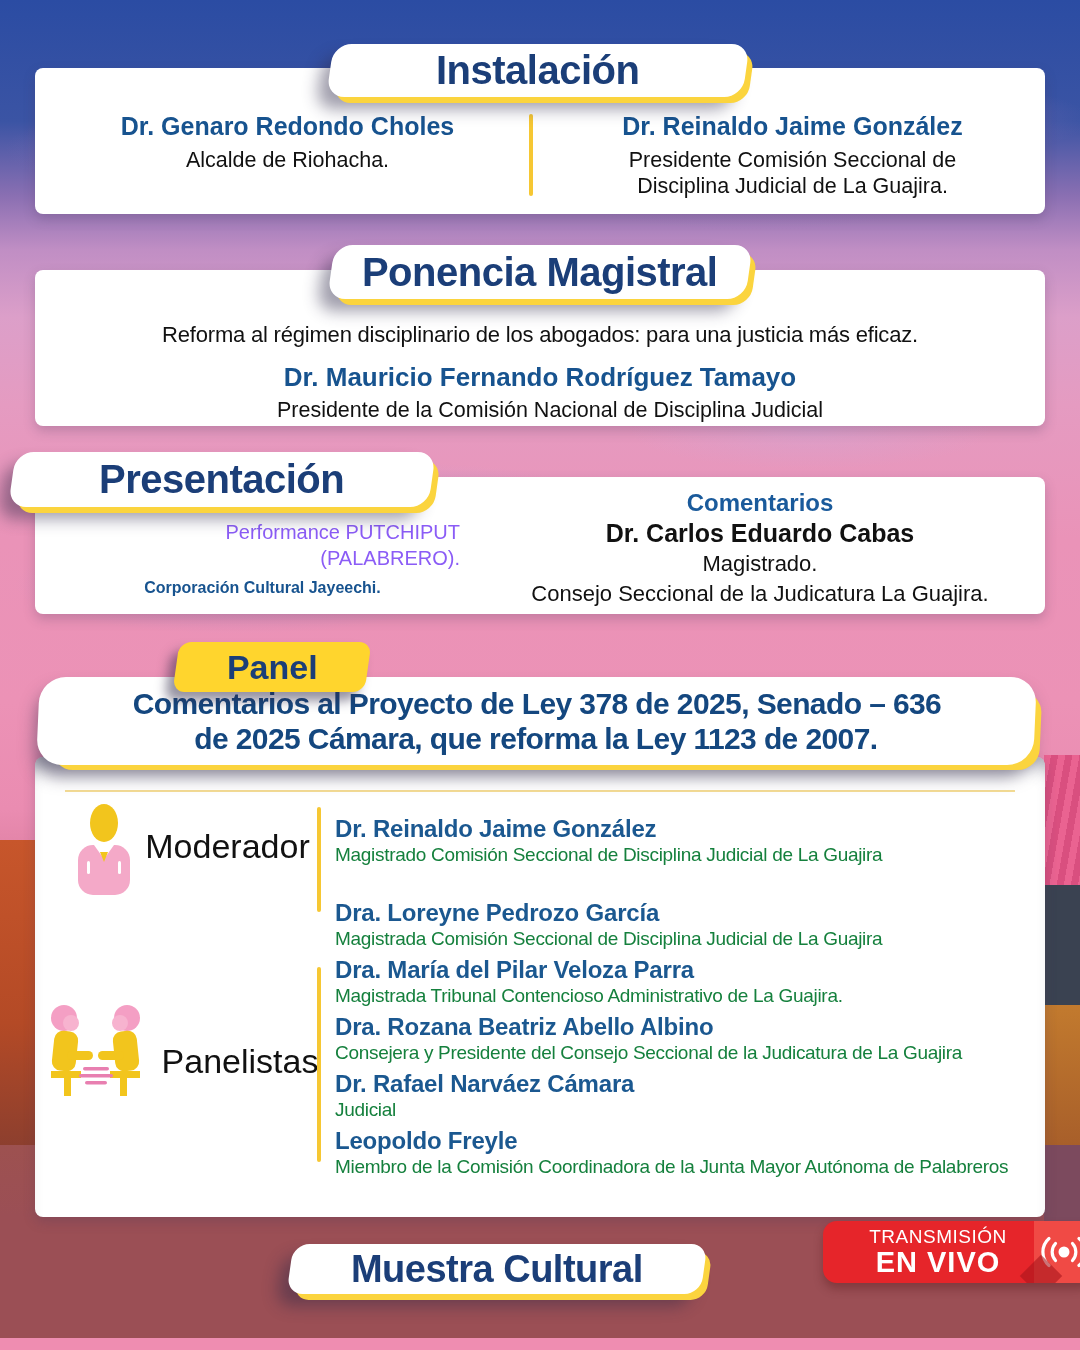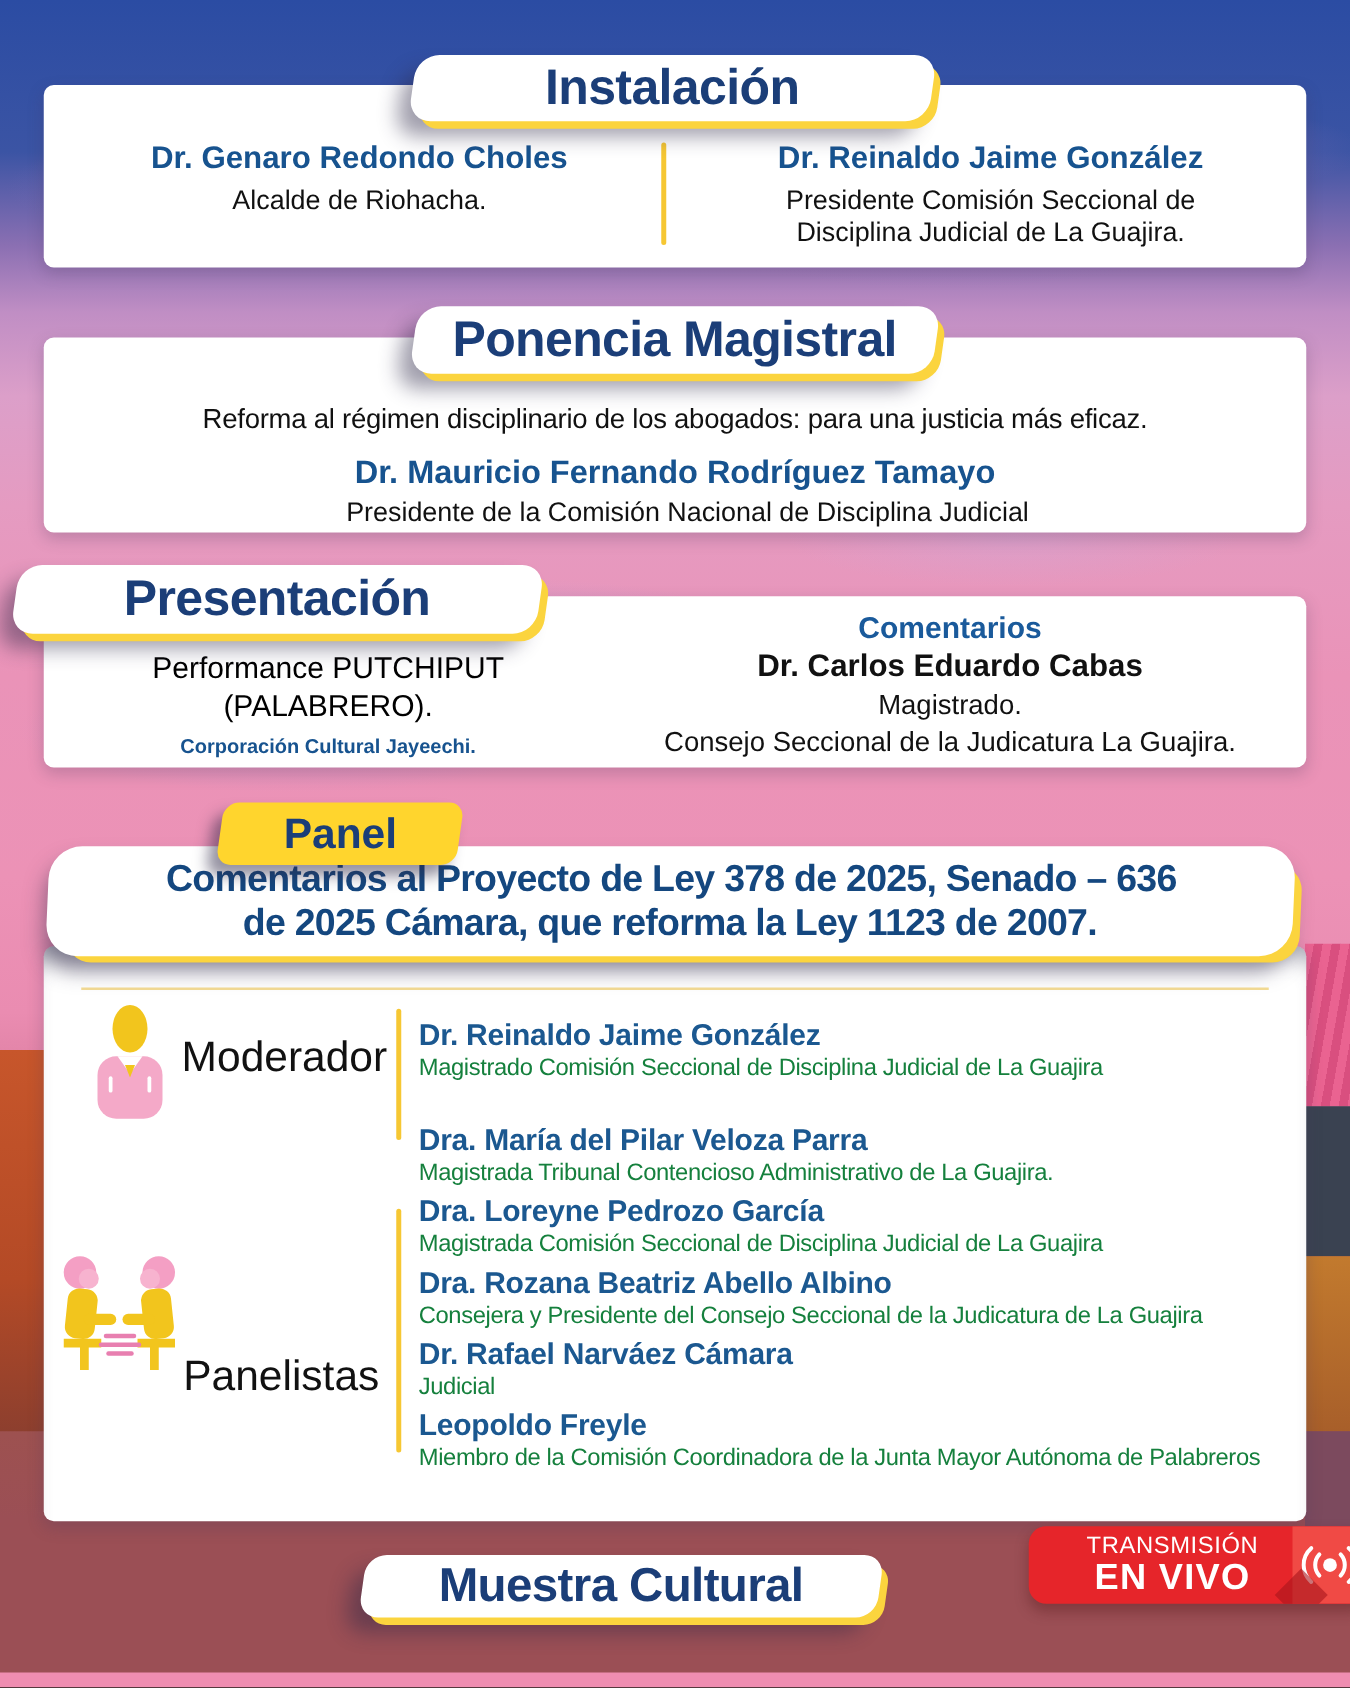--- a/index.html
+++ b/index.html
@@ -56,21 +56,21 @@
   .card-1 .role{font-size:21.5px;line-height:1.22;max-width:380px;margin:0 auto;}
   .vdiv{position:absolute;width:4px;background:#f6c733;border-radius:2px;}
   .vdiv-1{left:494px;top:46px;height:82px;}
 
   .card-2{text-align:center;}
   .topic{font-size:22px;color:#111;margin-top:52px;letter-spacing:-.2px;}
   .card-2 .name{display:block;font-size:26px;margin-top:14px;}
   .card-2 .role{display:block;font-size:21.5px;margin-top:5px;padding-left:20px;}
 
   .pres-left{position:absolute;left:30px;top:42px;width:395px;text-align:center;}
-  .pres-left .perf{font-size:24px;color:#000000;line-height:1.3;}
+  .pres-left .perf{font-size:20px;color:#8b5cf6;line-height:1.3;text-align:right;}
   .pres-left .grp{font-size:16px;margin-top:8px;display:block;}
   .pres-right{position:absolute;left:440px;top:12px;width:570px;text-align:center;}
   .pres-right .lbl{display:block;font-size:24px;font-weight:bold;color:#1a5a9b;}
   .pres-right .nm{display:block;font-size:25px;font-weight:bold;color:#111;margin-top:2px;}
   .pres-right .rl{display:block;font-size:22px;color:#111;margin-top:2px;line-height:1.25;}
 
   .panel-badge{position:absolute;left:176px;top:642px;width:192px;height:50px;background:#ffd52d;
     border-radius:12px;transform:skewX(-8deg);display:flex;align-items:center;justify-content:center;
     box-shadow:-7px 9px 11px rgba(45,40,70,.5);z-index:4;}
   .panel-badge .t{transform:skewX(8deg);font-size:34px;font-weight:bold;color:#1b3e78;}
@@ -82,21 +82,21 @@
 
   .inner-line{position:absolute;left:30px;right:30px;top:33px;height:2px;background:#f0d070;opacity:.75;}
   .mod-icon{position:absolute;left:38px;top:46px;}
   .mod-label,.pan-label{position:absolute;font-size:34px;color:#111;text-align:center;}
   .mod-label{left:100px;top:70px;width:185px;}
   .vdiv-mod{left:282px;top:50px;height:105px;}
   .mod-text{position:absolute;left:300px;top:58px;}
   .entry .nm{display:block;font-size:24px;font-weight:bold;color:#1b5890;line-height:27px;letter-spacing:-.2px;white-space:nowrap;}
   .entry .rl{display:block;font-size:19px;color:#15803d;line-height:25px;letter-spacing:-.3px;white-space:nowrap;}
   .pan-icon{position:absolute;left:8px;top:240px;}
-  .pan-label{left:100px;top:285px;width:180px;margin-top:40px;}
+  .pan-label{left:115px;top:285px;width:180px;}
   .vdiv-pan{left:282px;top:210px;height:195px;}
   .pan-list{position:absolute;left:300px;top:142px;}
   .pan-list .entry{margin-bottom:5px;}
 
   .live-badge{position:absolute;left:823px;top:1221px;width:252px;height:62px;background:#e6252a;
     border-radius:14px;display:flex;overflow:hidden;box-shadow:0 6px 10px rgba(80,20,20,.35);padding-left:19px;}
   .live-text{flex:1;display:flex;flex-direction:column;align-items:center;justify-content:center;color:#fff;}
   .live-text .l1{font-size:19px;letter-spacing:.5px;line-height:20px;}
   .live-text .l2{font-size:29px;font-weight:bold;letter-spacing:1px;line-height:30px;}
   .live-iconbox{width:60px;background:#f04a45;display:flex;align-items:center;justify-content:center;position:relative;}
@@ -198,26 +198,26 @@
         <rect x="40" y="70" width="26" height="3.5" rx="1.75" fill="#e87fb0"></rect>
         <rect x="36" y="77" width="34" height="3.5" rx="1.75" fill="#e87fb0"></rect>
         <rect x="42" y="84" width="22" height="3.5" rx="1.75" fill="#e87fb0"></rect>
       </svg>
     </div>
     <div class="pan-label">Panelistas</div>
     <div class="vdiv vdiv-pan"></div>
 
     <div class="pan-list">
       <div class="entry">
+        <span class="nm">Dra. Loreyne Pedrozo García</span>
+        <span class="rl">Magistrada Comisión Seccional de Disciplina Judicial de La Guajira</span>
+      </div>
+      <div class="entry">
         <span class="nm">Dra. María del Pilar Veloza Parra</span>
         <span class="rl">Magistrada Tribunal Contencioso Administrativo de La Guajira.</span>
-      </div>
-      <div class="entry">
-        <span class="nm">Dra. Loreyne Pedrozo García</span>
-        <span class="rl">Magistrada Comisión Seccional de Disciplina Judicial de La Guajira</span>
       </div>
       <div class="entry">
         <span class="nm">Dra. Rozana Beatriz Abello Albino</span>
         <span class="rl">Consejera y Presidente del Consejo Seccional de la Judicatura de La Guajira</span>
       </div>
       <div class="entry">
         <span class="nm">Dr. Rafael Narváez Cámara</span>
         <span class="rl">Judicial</span>
       </div>
       <div class="entry">

